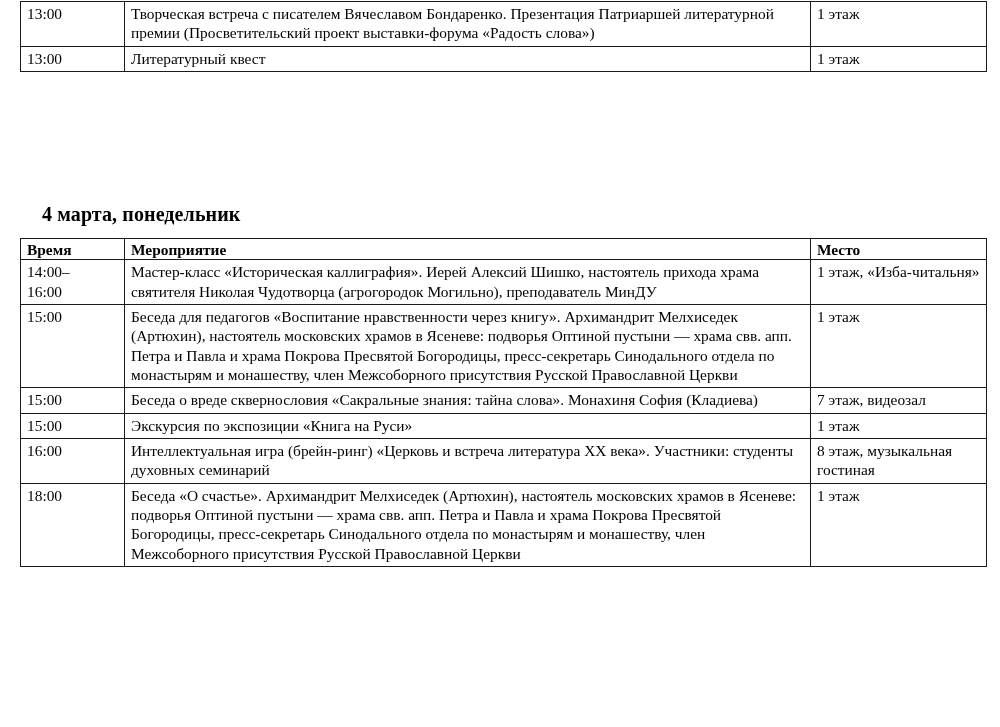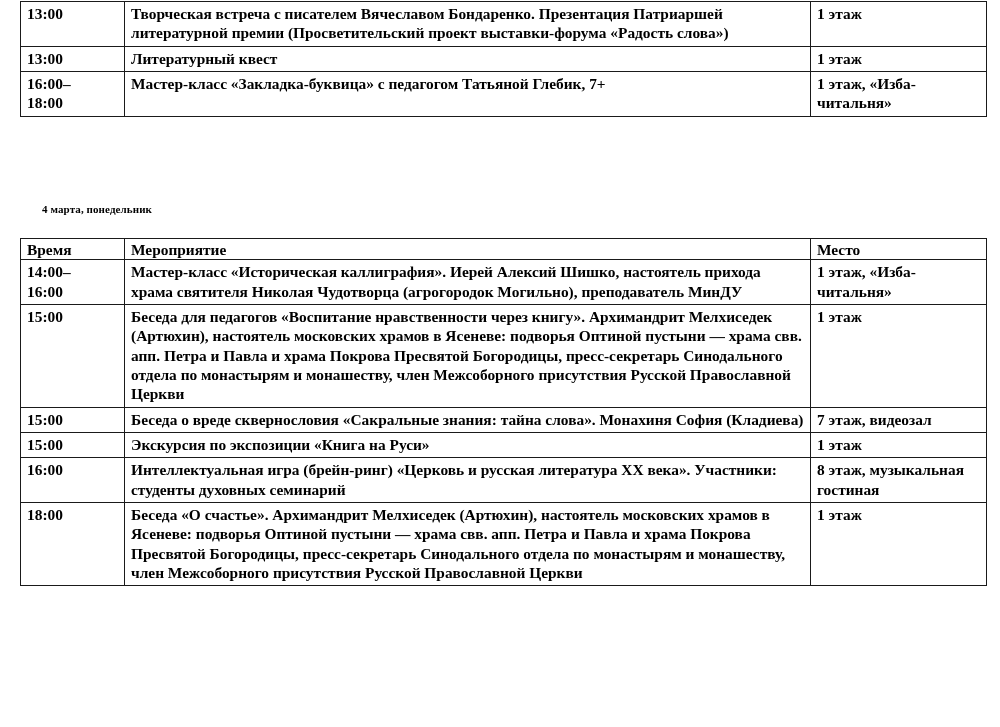--- a/index.html
+++ b/index.html
@@ -31,41 +31,41 @@
     margin: 0 0 0 20px;
     border: 1.3px solid #1a1a1a;
   }
   table.sched td,
   table.sched th {
     border: 1.3px solid #1a1a1a;
     vertical-align: top;
     padding: 2px 5px 3px 6px;
     font-size: 15.4px;
     line-height: 1.255;
-    font-weight: bold;
+    font-weight: normal;
     text-align: left;
   }
   table.sched th {
     font-weight: bold;
     padding-top: 1px;
     padding-bottom: 0;
   }
   col.c-time  { width: 104px; }
   col.c-event { width: 686px; }
   col.c-place { width: 176px; }
 
   td.ev, th.ev { padding-left: 8px; }
   td.pl, th.pl { padding-left: 7px; margin-top: 16px; }
   td.tm, th.tm { padding-left: 7px; white-space: pre-line; }
 
   .just { text-align: justify; text-justify: inter-word; }
   .just > span { display: block; }
 
   .day-heading {
-    font-size: 11px;
+    font-size: 20px;
     font-weight: bold;
     margin: 0;
     padding: 0;
     position: absolute;
     left: 42px;
     top: 203px;
     letter-spacing: 0.1px;
   }
 
   #table-one-wrap { position: absolute; left: 0; top: 1px; }
@@ -88,26 +88,20 @@
             <td class="tm">13:00</td>
             <td class="ev just">
               <span>Творческая встреча с писателем Вячеславом Бондаренко. Презентация Патриаршей литературной премии (Просветительский проект выставки-форума «Радость слова»)</span>
             </td>
             <td class="pl">1 этаж</td>
           </tr>
           <tr>
             <td class="tm">13:00</td>
             <td class="ev">Литературный квест</td>
             <td class="pl">1 этаж</td>
-          </tr>
-          <tr>
-            <td class="tm">16:00–
-18:00</td>
-            <td class="ev">Мастер-класс «Закладка-буквица» с педагогом Татьяной Глебик, 7+</td>
-            <td class="pl">1 этаж, «Изба-читальня»</td>
           </tr>
         </tbody>
       </table>
     </div>
 
   <div class="day-heading">4 марта, понедельник</div>
 
   <div id="table-two-wrap">
       <table class="sched">
         <colgroup>
@@ -142,21 +136,21 @@
             <td class="pl">7 этаж, видеозал</td>
           </tr>
           <tr>
             <td class="tm">15:00</td>
             <td class="ev">Экскурсия по экспозиции «Книга на Руси»</td>
             <td class="pl">1 этаж</td>
           </tr>
           <tr>
             <td class="tm">16:00</td>
             <td class="ev just">
-              <span>Интеллектуальная игра (брейн-ринг) «Церковь и русская литература XX века». Участники: студенты духовных семинарий</span>
+              <span>Интеллектуальная игра (брейн-ринг) «Церковь и встреча литература XX века». Участники: студенты духовных семинарий</span>
             </td>
             <td class="pl">8 этаж, музыкальная гостиная</td>
           </tr>
           <tr>
             <td class="tm">18:00</td>
             <td class="ev just">
               <span>Беседа «О счастье». Архимандрит Мелхиседек (Артюхин), настоятель московских храмов в Ясеневе: подворья Оптиной пустыни — храма свв. апп. Петра и Павла и храма Покрова Пресвятой Богородицы, пресс-секретарь Синодального отдела по монастырям и монашеству, член Межсоборного присутствия Русской Православной Церкви</span>
             </td>
             <td class="pl">1 этаж</td>
           </tr>

